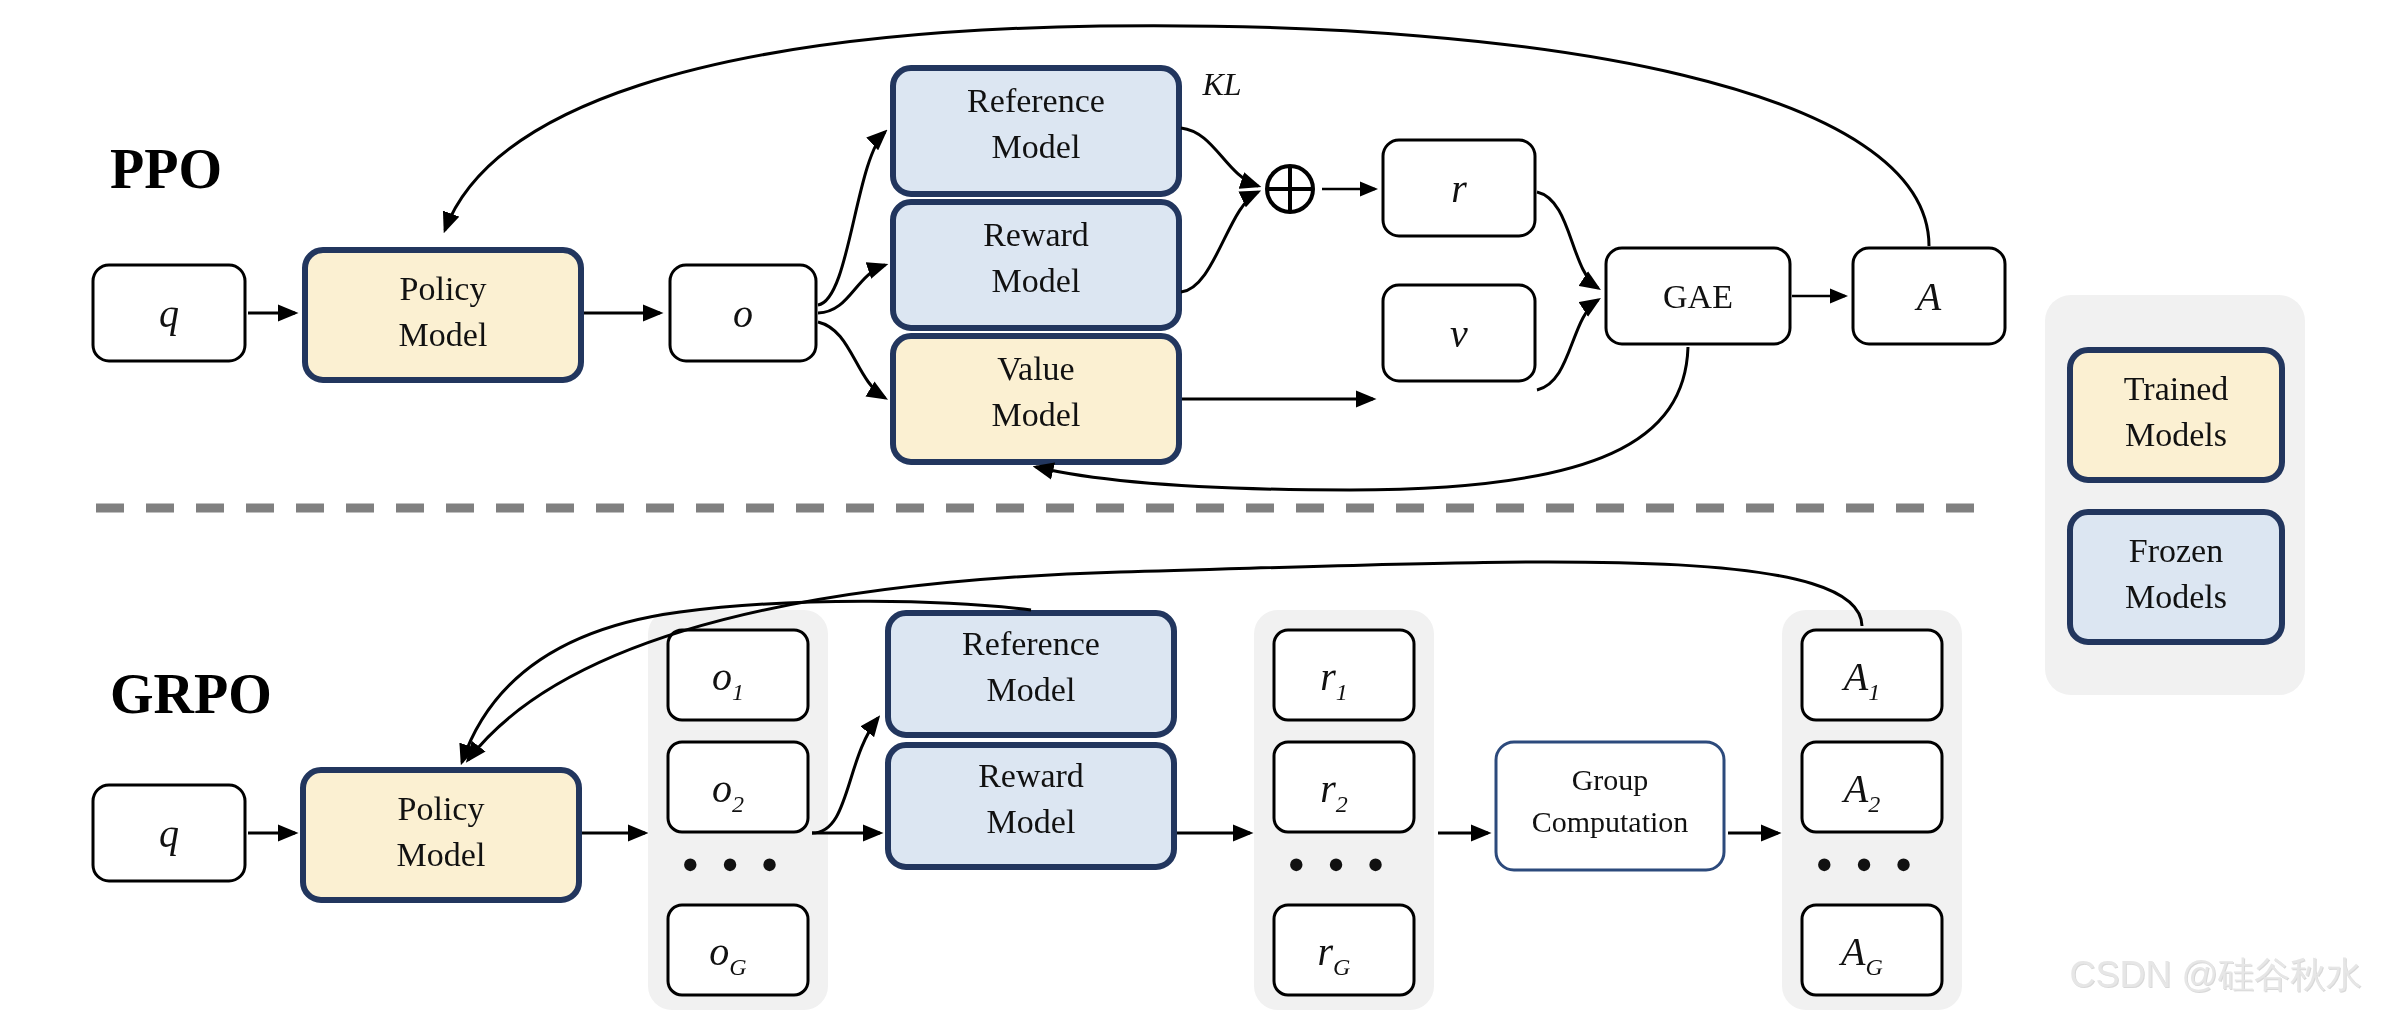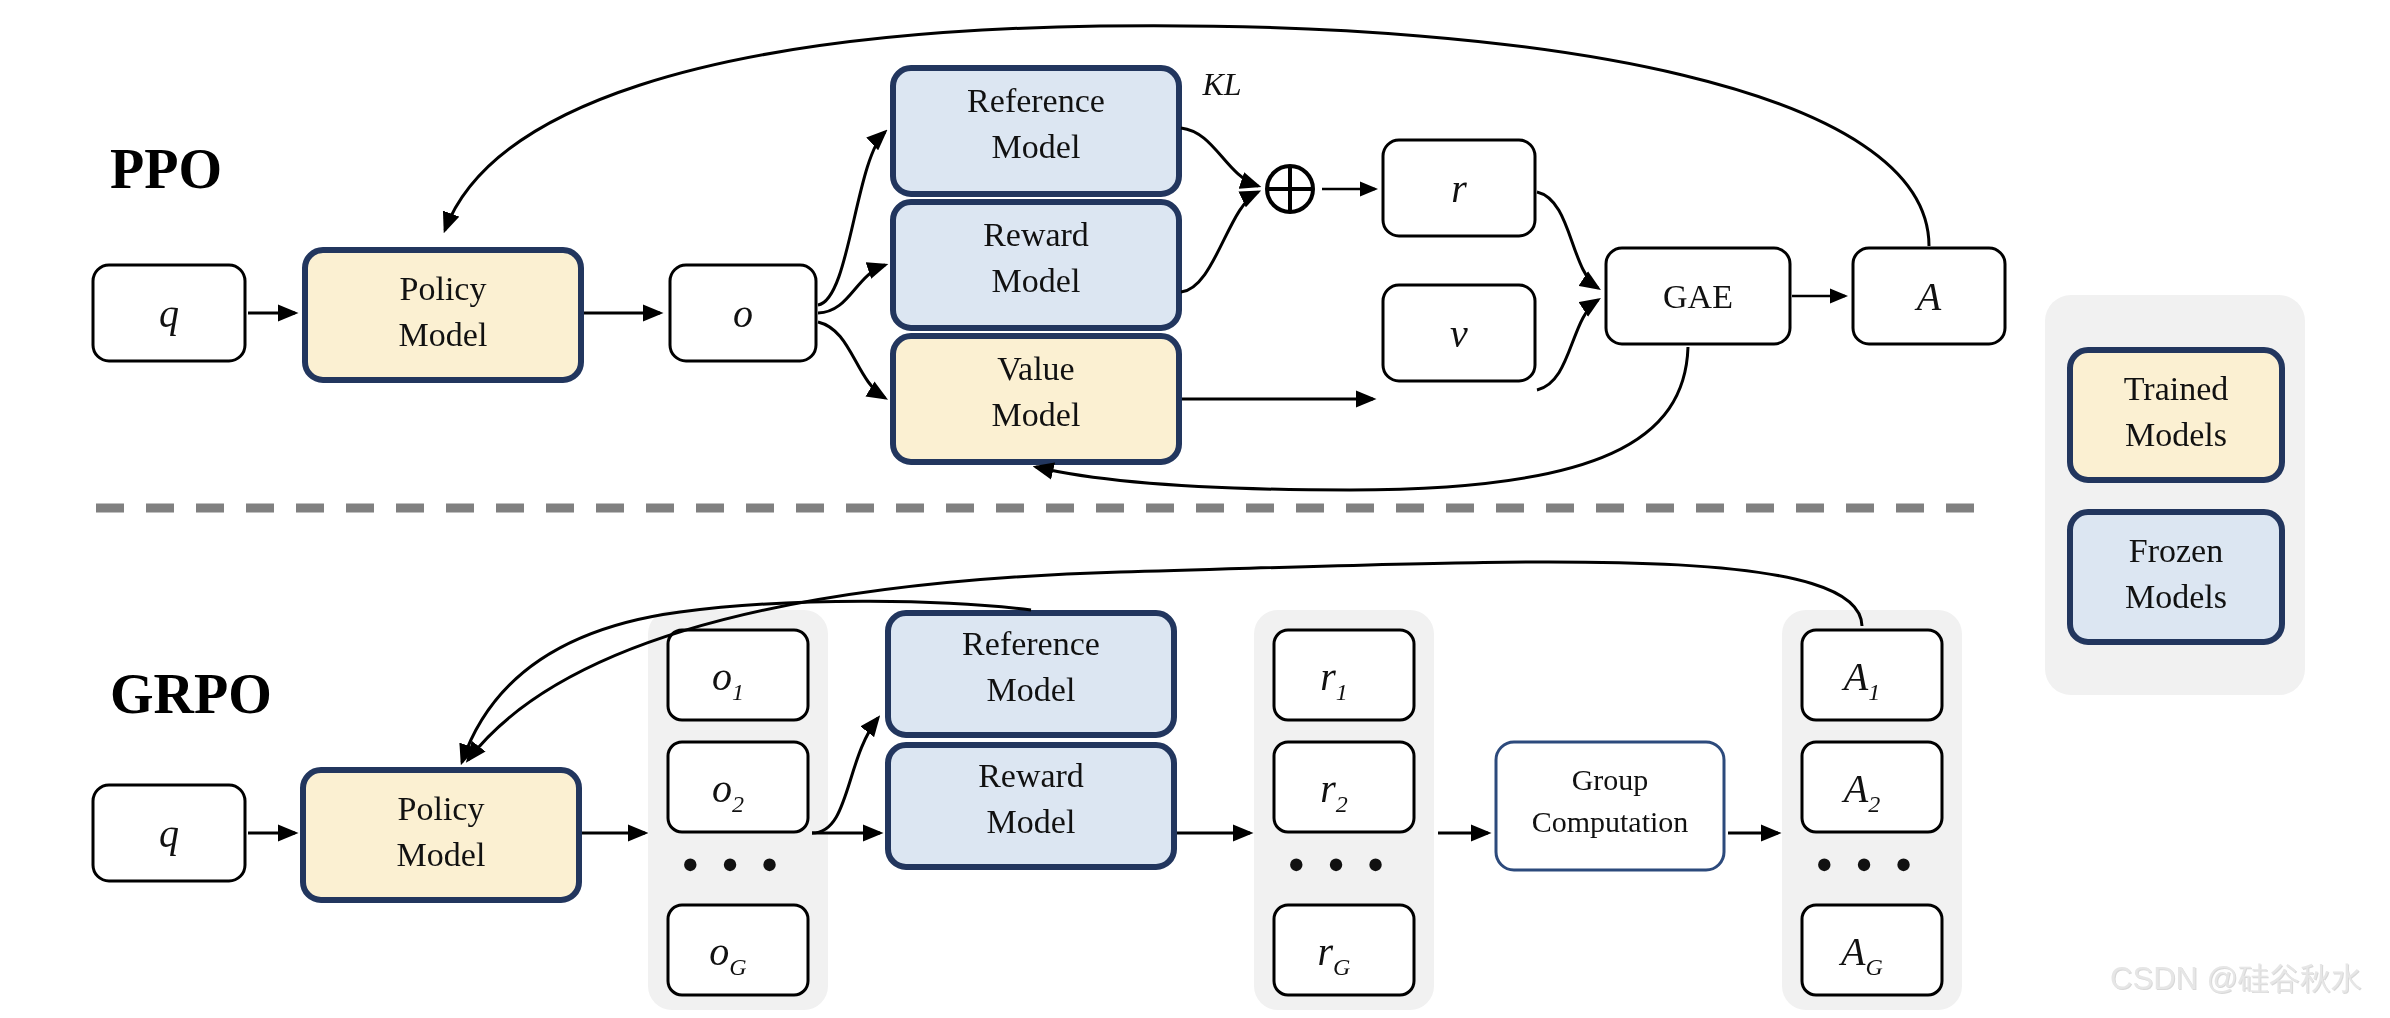--- a/index.html
+++ b/index.html
@@ -112,21 +112,21 @@
     stroke: #808080;
     stroke-width: 9;
     stroke-dasharray: 28 22;
     stroke-linecap: butt;
   }
   .watermark {
     position: absolute;
     right: 28px;
     bottom: 18px;
     font-family: "Liberation Sans", "DejaVu Sans", sans-serif;
-    font-size: 31px;
+    font-size: 36px;
     color: #E6E6E6;
     text-shadow: 1px 1px 0 #d8d8d8;
     user-select: none;
     white-space: nowrap;
   }
 </style>
 </head>
 <body>
 
 <div id="stage">

